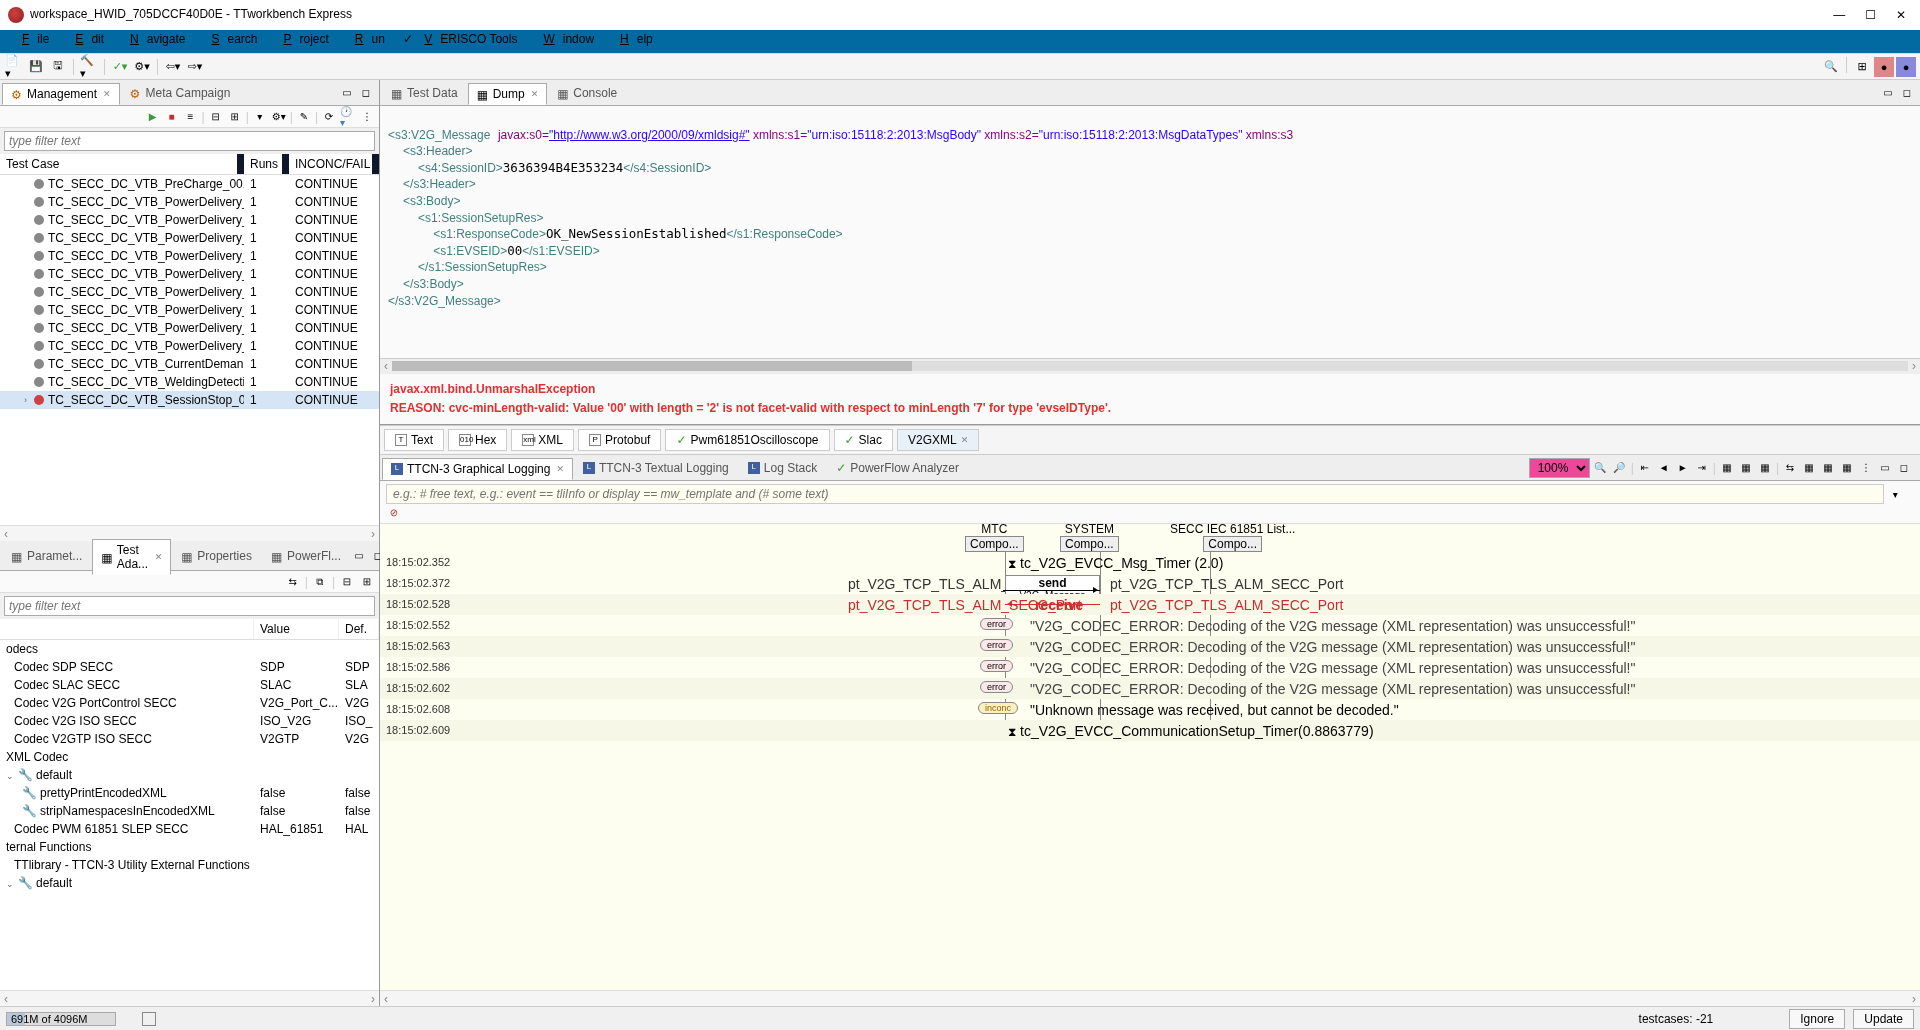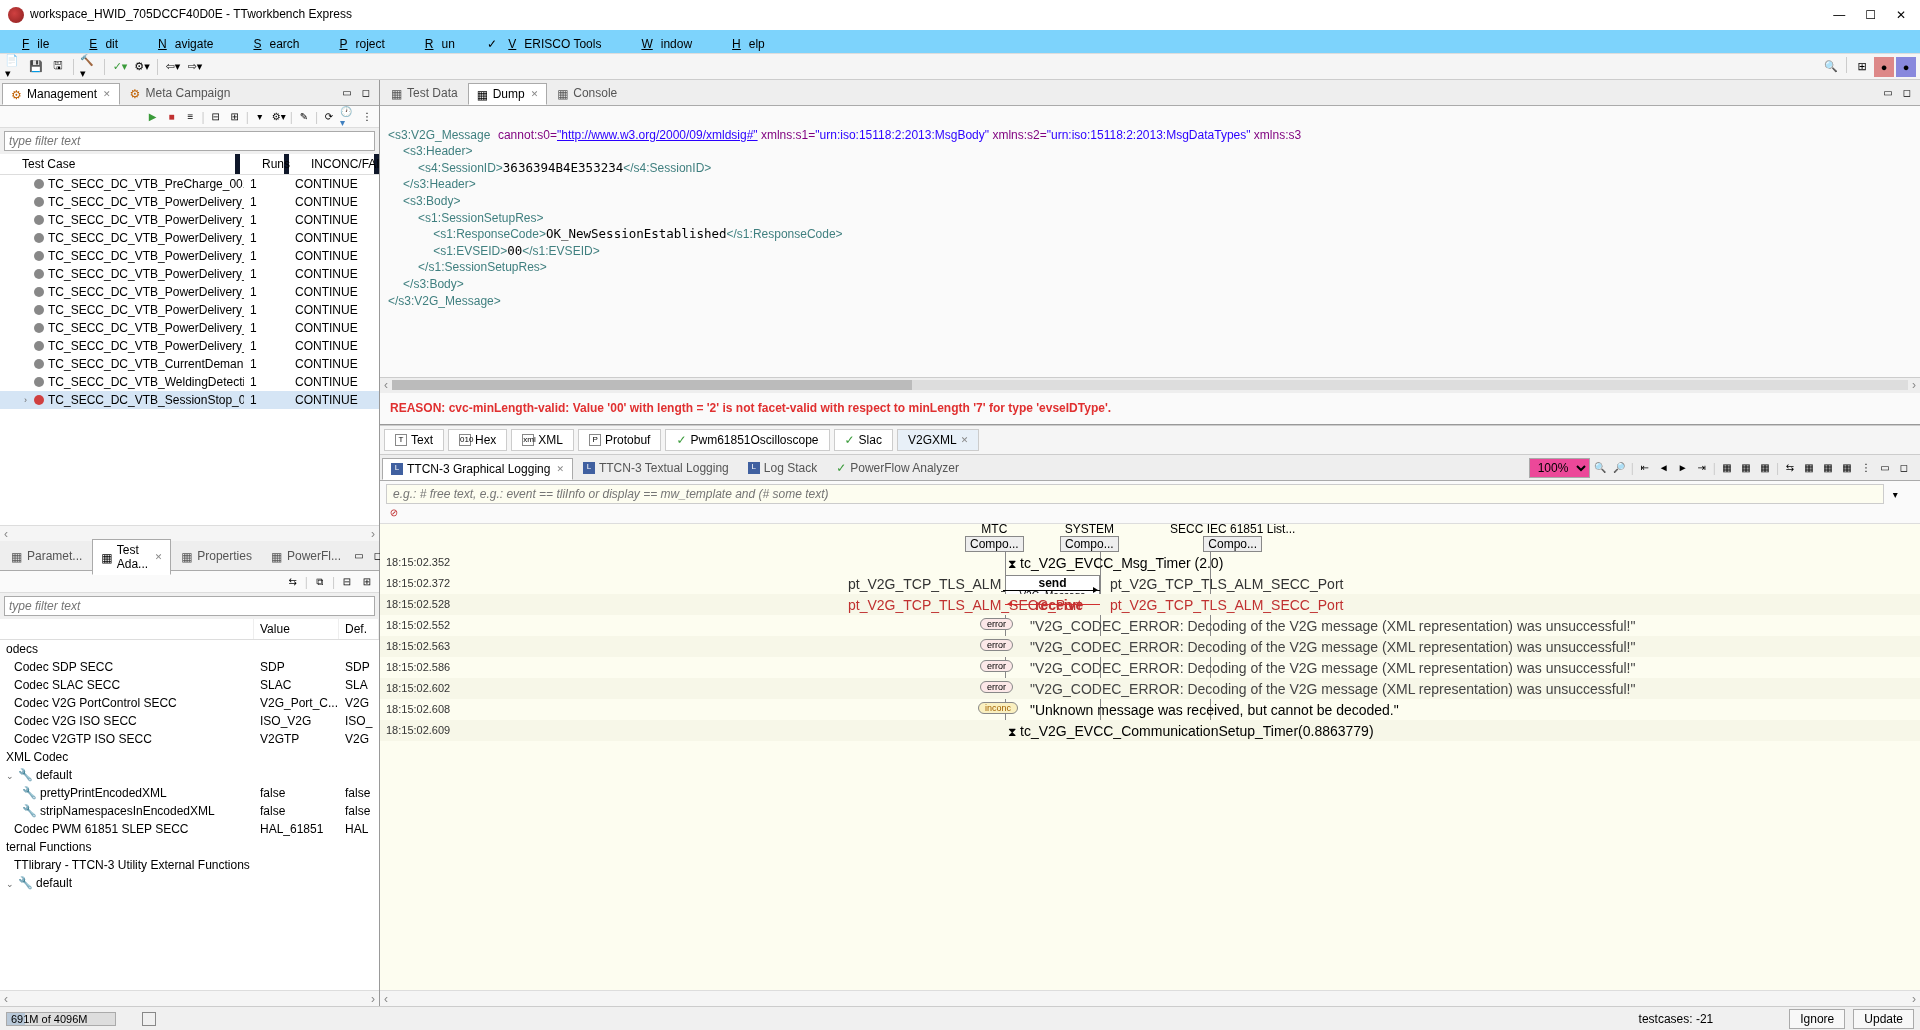--- a/index.html
+++ b/index.html
@@ -2,41 +2,41 @@
 <html><head>
 <meta charset="utf-8">
 <style>
 *{box-sizing:border-box;margin:0;padding:0;font-family:"Segoe UI",Tahoma,sans-serif;font-size:12px}
 body{background:#f0f0f0;width:1920px;height:1030px;overflow:hidden;display:flex;flex-direction:column}
 .titlebar{height:30px;background:#fff;display:flex;align-items:center;padding:0 8px;justify-content:space-between}
 .titlebar-left{display:flex;gap:6px}
 .app-icon{width:16px;height:16px;background:radial-gradient(circle at 40% 40%,#d04040,#8b2020);border-radius:50%}
 .win-controls{display:flex;gap:20px;font-size:14px;padding-right:6px}
 .win-controls span{cursor:pointer}
-.menubar{height:24px;background:#7dd3fc;display:flex;align-items:flex-end;padding:0 6px;gap:16px;border-bottom:1px solid #ddd}
+.menubar{height:24px;background:#0369a1;display:flex;align-items:flex-start;padding:0 6px;gap:2px;border-bottom:1px solid #ddd}
 .menubar span{padding:2px 8px;cursor:pointer}
 .menubar .u{text-decoration:underline}
 .toolbar{height:26px;background:#f5f5f5;display:flex;align-items:center;padding:0 4px;gap:2px;border-bottom:1px solid #ccc}
 .tb-icon{width:20px;height:20px;display:inline-flex;align-items:center;justify-content:center;cursor:pointer;border:1px solid transparent;font-size:11px}
 .tb-sep{width:1px;height:16px;background:#ccc;margin:0 3px}
 .tb-right{margin-left:auto;display:flex;gap:2px}
 .main{flex:1;display:flex;overflow:hidden}
 .left-col{width:380px;display:flex;flex-direction:column;border-right:1px solid #999}
 .right-col{flex:1;display:flex;flex-direction:column;overflow:hidden}
 .view-tabs{height:26px;background:#eee;display:flex;align-items:center;padding:0 2px;border-bottom:1px solid #aaa;gap:1px}
 .vtab{padding:3px 8px;display:flex;align-items:center;gap:4px;cursor:pointer;border:1px solid transparent;background:#eee;color:#555}
 .vtab.active{background:#fff;border:1px solid #aaa;border-bottom:1px solid #fff;position:relative;top:1px;color:#000}
 .vtab .x{font-size:9px;color:#888;margin-left:2px}
 .vtab-icon{width:12px;height:12px;display:inline-block}
 .mgmt-toolbar{height:22px;background:#fafafa;display:flex;align-items:center;justify-content:flex-end;padding:0 4px;gap:3px;border-bottom:1px solid #ddd}
 .mini-icon{width:16px;height:16px;display:inline-flex;align-items:center;justify-content:center;cursor:pointer;font-size:10px}
 .filter-input{width:calc(100% - 8px);margin:3px 4px;padding:2px 4px;border:1px solid #aaa;font-style:italic;color:#888}
 .test-tree{flex:1;overflow:auto;background:#fff}
 .tree-head{display:flex;background:#fff;border-bottom:1px solid #ddd;font-weight:normal;position:sticky;top:0}
-.tree-head>div{padding:3px 22px;border-right:5px solid #0f172a}
+.tree-head>div{padding:3px 6px;border-right:7px solid #0f172a}
 .th-name{flex:1}.th-runs{width:45px}.th-inc{width:90px}
 .tree-row{display:flex;align-items:center;height:18px;padding-left:6px}
 .tree-row.sel{background:#d5e5f5}
 .tr-indent{width:18px;display:inline-block}
 .tr-twist{width:10px;display:inline-block;color:#666;font-size:9px}
 .tr-bullet{width:10px;height:10px;border-radius:50%;background:#888;display:inline-block;margin-right:4px}
 .tr-bullet.red{background:#d04040}
 .tr-name{flex:1;white-space:nowrap;overflow:hidden}
 .tr-runs{width:45px;padding-left:6px}
 .tr-inc{width:90px;padding-left:6px}
@@ -436,39 +436,40 @@
           <div class="vtab">
             <span class="vtab-icon">▦</span>
             <span>Console</span>
           </div>
           <div class="minmax">
             <span class="mini-icon">▭</span>
             <span class="mini-icon">◻</span>
           </div>
         </div>
       <div class="dump-content" id="dump-xml"><span class="xml-tag"></span>
-<span class="xml-tag">&lt;s3:V2G_Message</span> <span class="xml-attr">cannot:s0=</span><span class="xml-url">"http://www.w3.org/2000/09/xmldsig#"</span><span class="xml-attr"> xmlns:s1=</span><span class="xml-val">"urn:iso:15118:2:2013:MsgBody"</span><span class="xml-attr"> xmlns:s2=</span><span class="xml-val">"urn:iso:15118:2:2013:MsgDataTypes"</span><span class="xml-attr"> xmlns:s3</span>
+<span class="xml-tag">&lt;s3:V2G_Message</span> <span class="xml-attr">javax:s0=</span><span class="xml-url">"http://www.w3.org/2000/09/xmldsig#"</span><span class="xml-attr"> xmlns:s1=</span><span class="xml-val">"urn:iso:15118:2:2013:MsgBody"</span><span class="xml-attr"> xmlns:s2=</span><span class="xml-val">"urn:iso:15118:2:2013:MsgDataTypes"</span><span class="xml-attr"> xmlns:s3</span>
   <span class="xml-tag">&lt;s3:Header&gt;</span>
     <span class="xml-tag">&lt;s4:SessionID&gt;</span>3636394B4E353234<span class="xml-tag">&lt;/s4:SessionID&gt;</span>
   <span class="xml-tag">&lt;/s3:Header&gt;</span>
   <span class="xml-tag">&lt;s3:Body&gt;</span>
     <span class="xml-tag">&lt;s1:SessionSetupRes&gt;</span>
       <span class="xml-tag">&lt;s1:ResponseCode&gt;</span>OK_NewSessionEstablished<span class="xml-tag">&lt;/s1:ResponseCode&gt;</span>
       <span class="xml-tag">&lt;s1:EVSEID&gt;</span>00<span class="xml-tag">&lt;/s1:EVSEID&gt;</span>
     <span class="xml-tag">&lt;/s1:SessionSetupRes&gt;</span>
   <span class="xml-tag">&lt;/s3:Body&gt;</span>
 <span class="xml-tag">&lt;/s3:V2G_Message&gt;</span></div>
       <div class="dump-hscroll">
         <span>‹</span>
           <div class="track">
             <div class="thumb"></div>
           </div>
           <span>›</span>
       </div>
       <div class="error-area">
+        <div>javax.xml.bind.UnmarshalException</div>
         <div>REASON: cvc-minLength-valid: Value '00' with length = '2' is not facet-valid with respect to minLength '7' for type 'evseIDType'.</div>
       </div>
     </div>
 
     <div class="format-tabs" id="ftabs">
         <div class="ftab">
           <span class="ftab-icon">T</span>
           <span>Text</span>
         </div>
         <div class="ftab">

